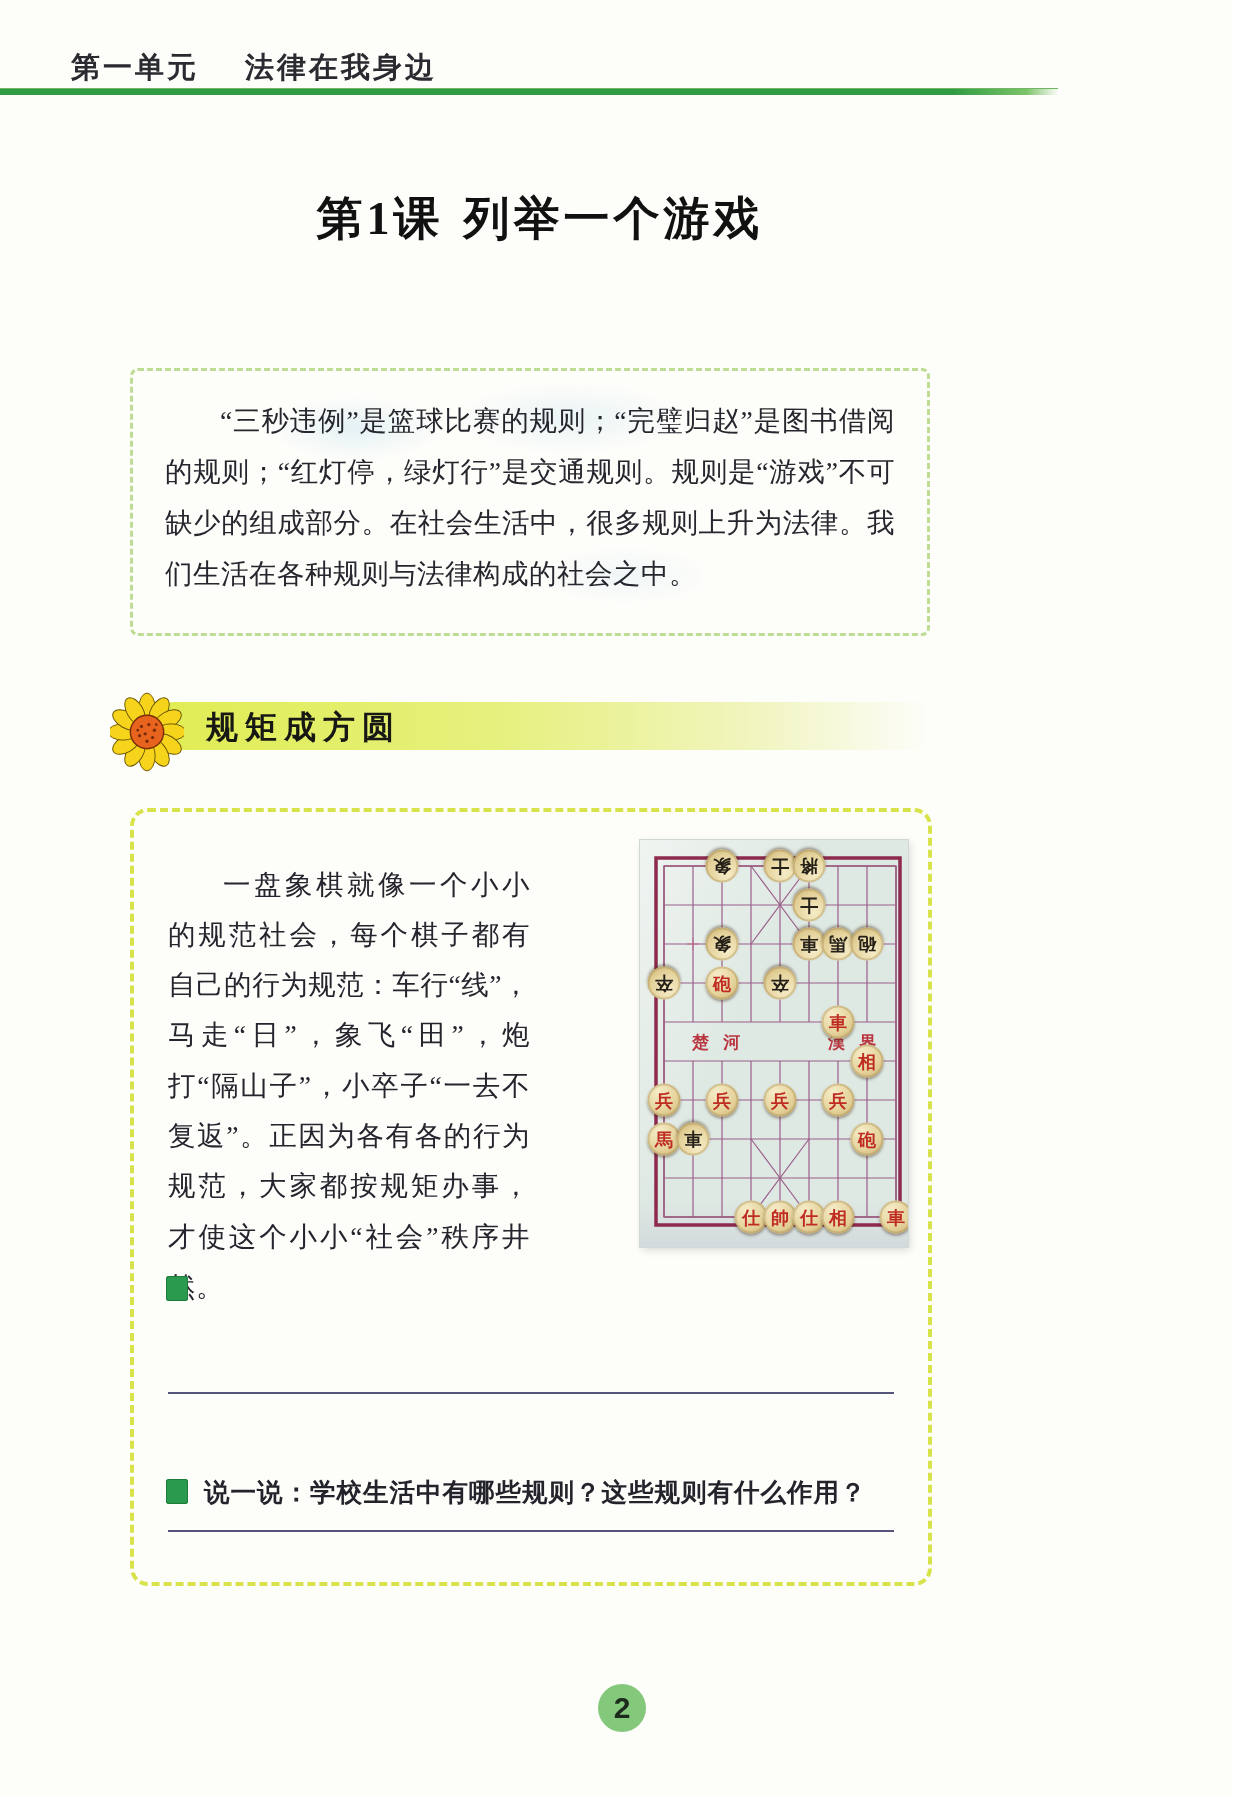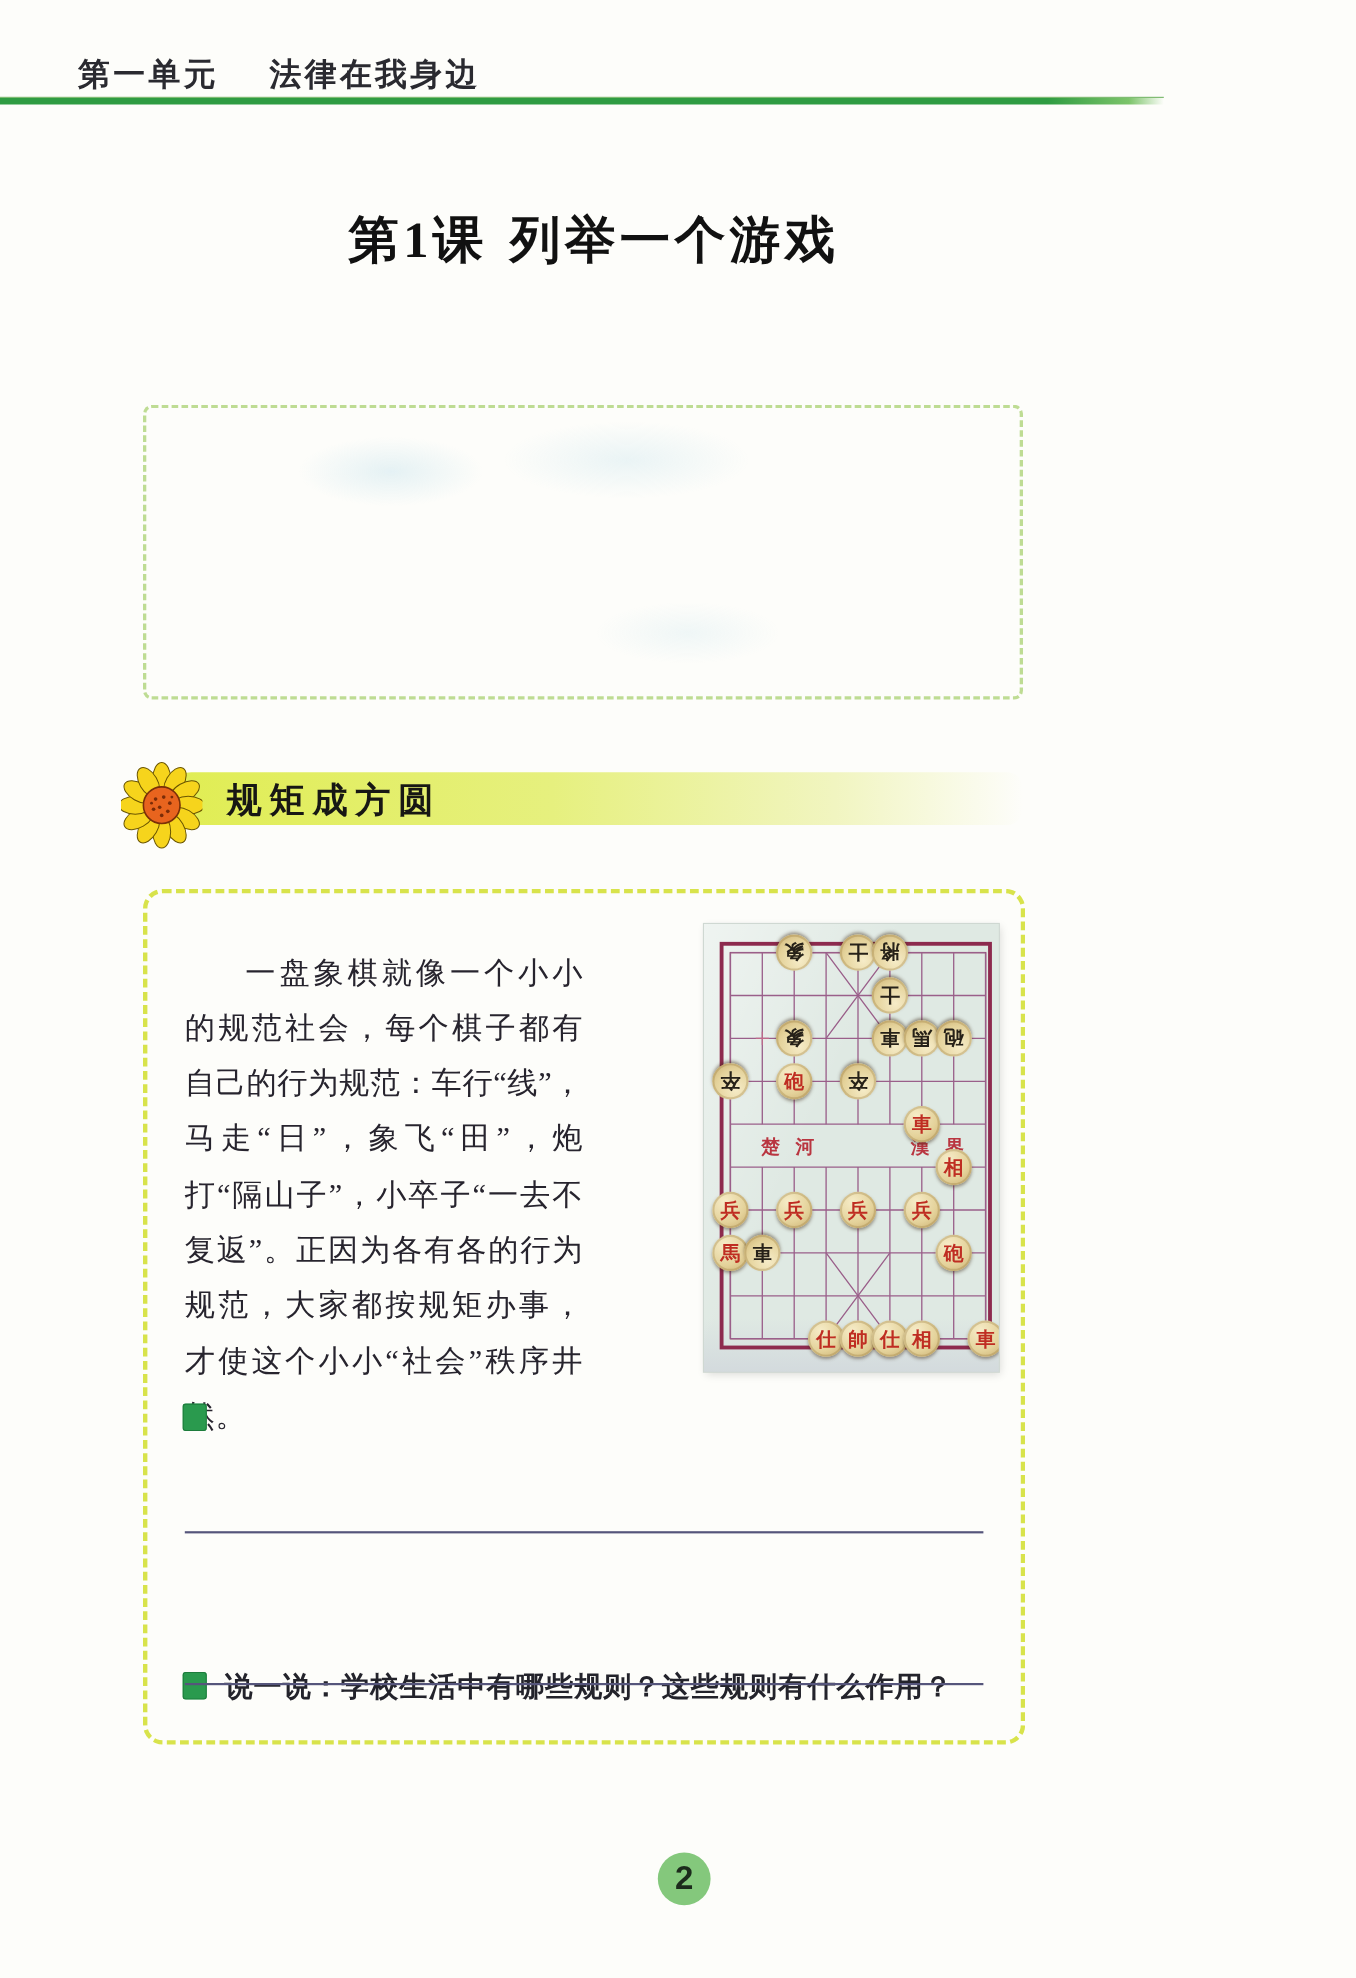--- a/index.html
+++ b/index.html
@@ -55,21 +55,21 @@
   .piece{position:absolute;width:33px;height:33px;border-radius:50%;
     background:radial-gradient(circle at 35% 28%, #f6ecc8, #e4d29a 58%, #c7aa6b 100%);
     box-shadow:0 2px 3px rgba(60,40,20,.45), inset 0 0 0 2px rgba(150,120,60,.30);
     display:flex;align-items:center;justify-content:center;
     font-weight:700;font-size:18px;line-height:1;
     transform:translate(-50%,-50%);}
   .piece.black{color:#262118;transform:translate(-50%,-50%) rotate(180deg);}
   .piece.red{color:#bf2d22;}
   
   .question{position:absolute;left:166px;width:748px;display:flex;align-items:flex-start;}
-  .q1{top:1272px;} .q2{top:1516px;}
+  .q1{top:1272px;} .q2{top:1475px;}
   .bullet{width:22px;height:25px;background:#2a9a4e;border-radius:3px;margin:4px 16px 0 0;
     flex:0 0 auto;box-shadow:inset 0 0 0 1px #1d7c3c;}
   .question span.qtext{font-size:25.5px;font-weight:600;letter-spacing:1px;color:#23232b;line-height:1.4;}
   .answer-line{position:absolute;left:168px;width:726px;height:2px;background:#55557b;}
   .l1{top:1392px;} .l2{top:1530px;}
   
   .page-badge{position:absolute;left:598px;top:1684px;width:48px;height:48px;border-radius:50%;
     background:#84c87c;display:flex;align-items:center;justify-content:center;
     font-size:30px;font-weight:600;color:#1c2b1c;
     font-family:"Liberation Sans","DejaVu Sans",sans-serif;}
@@ -81,20 +81,21 @@
   <span>第一单元</span><span class="gap"></span><span>法律在我身边</span>
 </div>
 <div class="header-rule"></div>
 
 <div class="lesson-title">
   <span class="num">第1课</span><span>列举一个游戏</span>
 </div>
 
 <div class="intro-box">
   <div class="intro-watermark"></div>
+  <p>“三秒违例”是篮球比赛的规则；“完璧归赵”是图书借阅的规则；“红灯停，绿灯行”是交通规则。规则是“游戏”不可缺少的组成部分。在社会生活中，很多规则上升为法律。我们生活在各种规则与法律构成的社会之中。</p>
 </div>
 
 <div class="section-banner">
   <div class="section-title">规矩成方圆</div>
 </div>
 <svg class="sunflower" viewBox="0 0 40 44">
   <g stroke="#6a5500" stroke-width="0.5" fill="#f6d41c">
     <g transform="rotate(0 20 22)">
         <ellipse cx="20" cy="9" rx="4.4" ry="8"></ellipse>
       </g>

